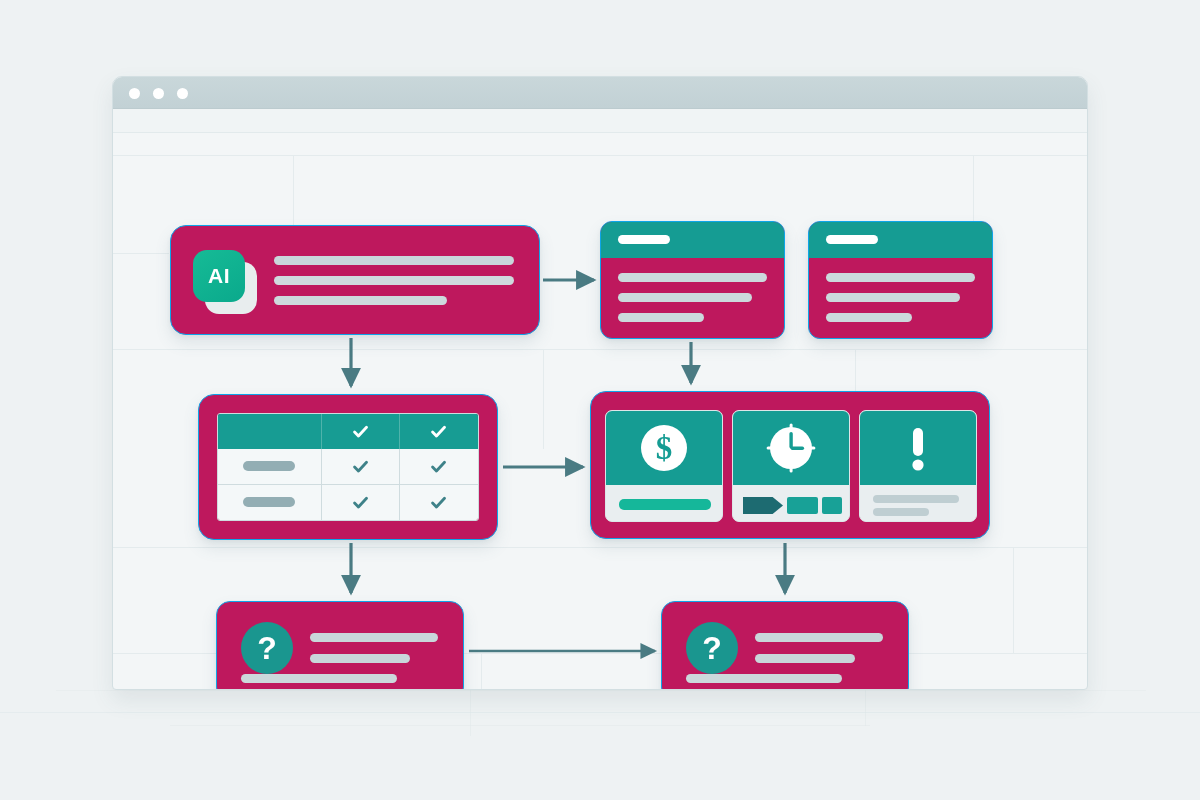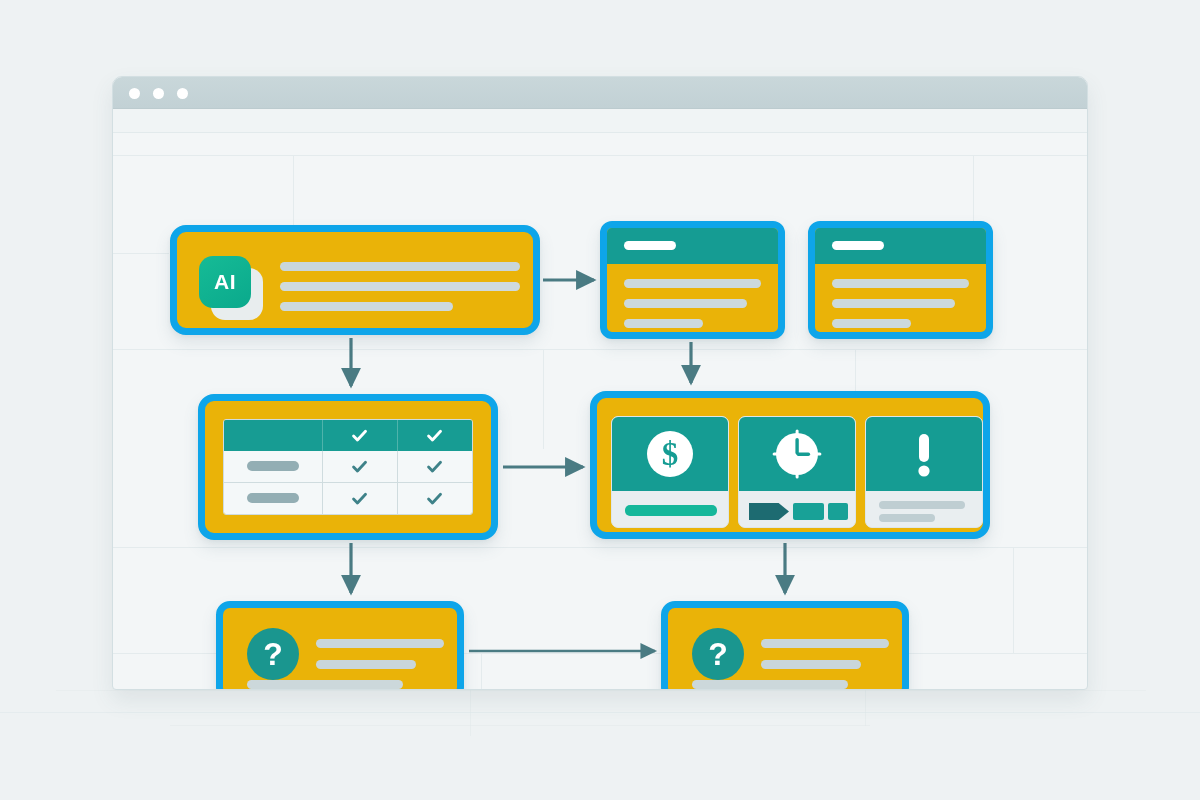--- a/index.html
+++ b/index.html
@@ -41,22 +41,22 @@
     position: absolute; left: 0; top: 32px; width: 100%; height: 24px;
     background: #f0f4f5; border-bottom: 1px solid #e2eaec;
   }
   .canvas { position: absolute; left: 0; top: 56px; width: 100%; height: 558px; }
   .canvas .gl-h, .canvas .gl-v { position: absolute; background: #e4ebed; }
   .canvas .gl-h { height: 1px; }
   .canvas .gl-v { width: 1px; }
 
   
   .card {
-    position: absolute; background: #eab308;
-    border: 7px solid #0ea5e9; border-radius: 14px;
+    position: absolute; background: #be185d;
+    border: 1px solid #0ea5e9; border-radius: 14px;
     box-shadow: 0 8px 16px rgba(80,110,120,.13), 0 2px 4px rgba(80,110,120,.07);
   }
 
   
   #ai-card { left: 57px; top: 92px; width: 370px; height: 110px; border-radius: 16px; }
   .ai-badge-wrap { position: absolute; left: 22px; top: 24px; width: 64px; height: 64px; }
   .ai-badge-shadow {
     position: absolute; left: 12px; top: 12px; width: 52px; height: 52px;
     background: #e8edee; border-radius: 14px;
   }

